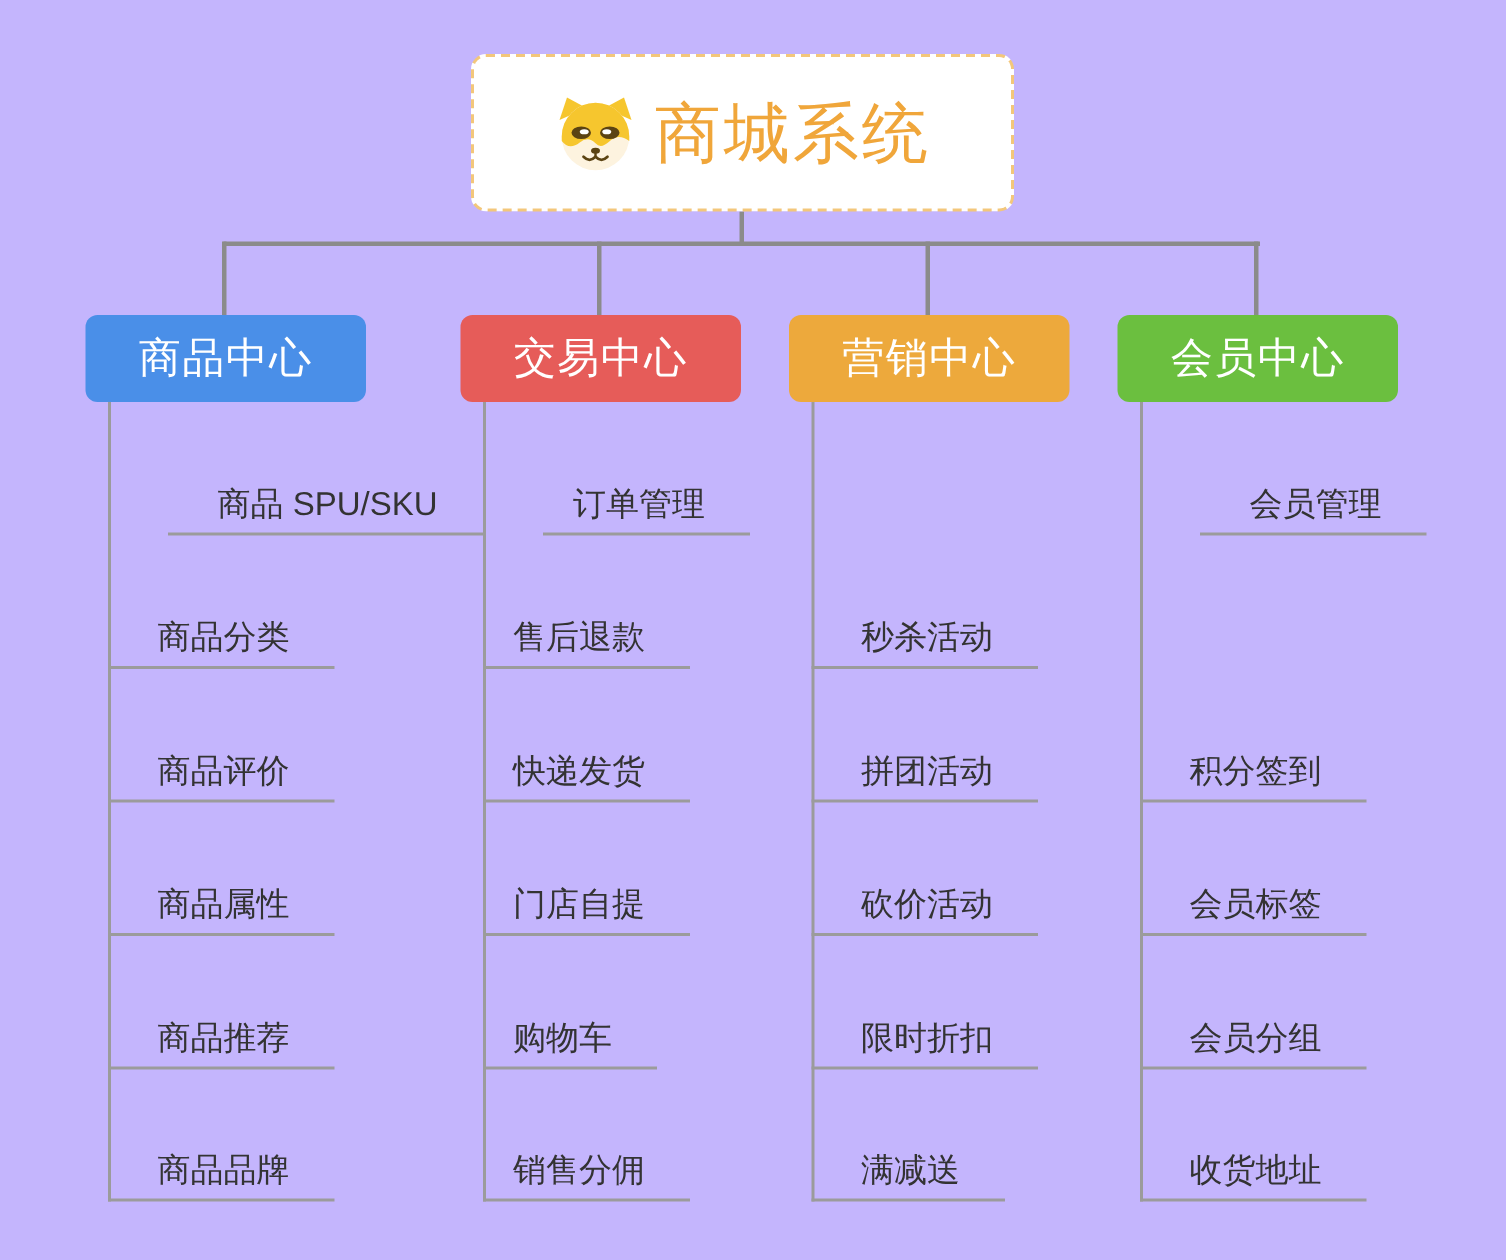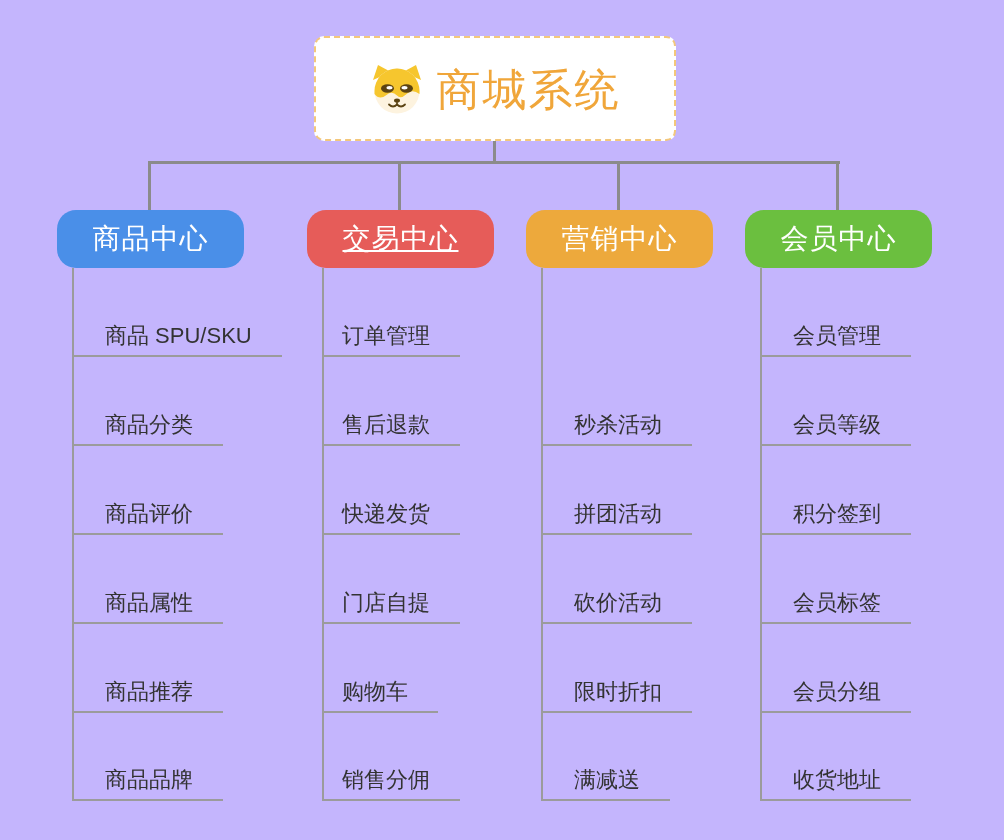--- a/index.html
+++ b/index.html
@@ -29,37 +29,37 @@
     display:flex;align-items:center;justify-content:center;gap:13px;
   }
   .root-title{
     color:#f0a63a;font-size:44px;letter-spacing:2px;font-weight:400;
     line-height:1;padding-top:2px;white-space:nowrap;
   }
   .dog{display:block;}
   
   .branch{
     position:absolute;top:210px;width:187px;height:58px;
-    border-radius:19px;
+    border-radius:8px;
     display:flex;align-items:center;justify-content:center;
     color:#ffffff;font-size:28px;letter-spacing:1px;white-space:nowrap;
     cursor:default;
   }
   .b1{left:57px;} .b2{left:307px;} .b3{left:526px;} .b4{left:745px;}
   
   .item{
     position:absolute;
     font-size:22px;color:#333333;line-height:30px;
     padding:0 30px 4px 33px;
     border-bottom:2px solid #9b9b9b;
     white-space:nowrap;
     cursor:default;
   }
   .ix1{left:72px;} .ix2{left:322px;padding-left:20px;} .ix3{left:541px;} .ix4{left:760px;}
-  .iy1{top:321px;} .iy2{top:410px;} .iy3{top:499px;}
+  .iy1{top:321px;margin-left:40px;} .iy2{top:410px;} .iy3{top:499px;}
   .iy4{top:588px;} .iy5{top:677px;} .iy6{top:765px;}
 </style>
 </head>
 <body>
 
 <div class="canvas">
 
   <div class="line stem"></div>
   <div class="line hbar"></div>
   <div class="line drop drop1"></div>
@@ -84,21 +84,21 @@
       <ellipse cx="36.5" cy="24.5" rx="6.5" ry="4.2" fill="#5b4312"></ellipse>
       <ellipse cx="34.5" cy="23.8" rx="3" ry="1.7" fill="#ffffff"></ellipse>
       <ellipse cx="27" cy="36.5" rx="3" ry="2" fill="#5b4312"></ellipse>
       <path d="M27,36.5 L27,40" stroke="#5b4312" stroke-width="1.6" fill="none"></path>
       <path d="M19,40.5 Q23,44.5 27,40.5 Q31,44.5 35,40.5" stroke="#5b4312" stroke-width="1.8" fill="none" stroke-linecap="round"></path>
     </svg>
     <span class="root-title" style="color: rgb(240, 166, 58);">商城系统</span>
   </div>
 
   <div class="branch b1" style="background-color: rgb(74, 143, 232);">商品中心</div>
-  <div class="branch b2" style="background-color: rgb(230, 92, 89); text-decoration: underline;">交易中心</div>
+  <div class="branch b2" style="background-color: rgb(230, 92, 89);">交易中心</div>
   <div class="branch b3" style="background-color: rgb(237, 169, 60);">营销中心</div>
   <div class="branch b4" style="background-color: rgb(107, 191, 63);">会员中心</div>
 
   <div class="item ix1 iy1">商品 SPU/SKU</div>
   <div class="item ix1 iy2">商品分类</div>
   <div class="item ix1 iy3">商品评价</div>
   <div class="item ix1 iy4">商品属性</div>
   <div class="item ix1 iy5">商品推荐</div>
   <div class="item ix1 iy6">商品品牌</div>
 
@@ -109,19 +109,18 @@
   <div class="item ix2 iy4">门店自提</div>
   <div class="item ix2 iy6">销售分佣</div>
 
   <div class="item ix3 iy2">秒杀活动</div>
   <div class="item ix3 iy3">拼团活动</div>
   <div class="item ix3 iy4">砍价活动</div>
   <div class="item ix3 iy5">限时折扣</div>
   <div class="item ix3 iy6">满减送</div>
 
   <div class="item ix4 iy1">会员管理</div>
-  <div class="item ix4 iy2">会员等级</div>
   <div class="item ix4 iy3">积分签到</div>
   <div class="item ix4 iy4">会员标签</div>
   <div class="item ix4 iy5">会员分组</div>
   <div class="item ix4 iy6">收货地址</div>
 
 </div>
 
 </body></html>

